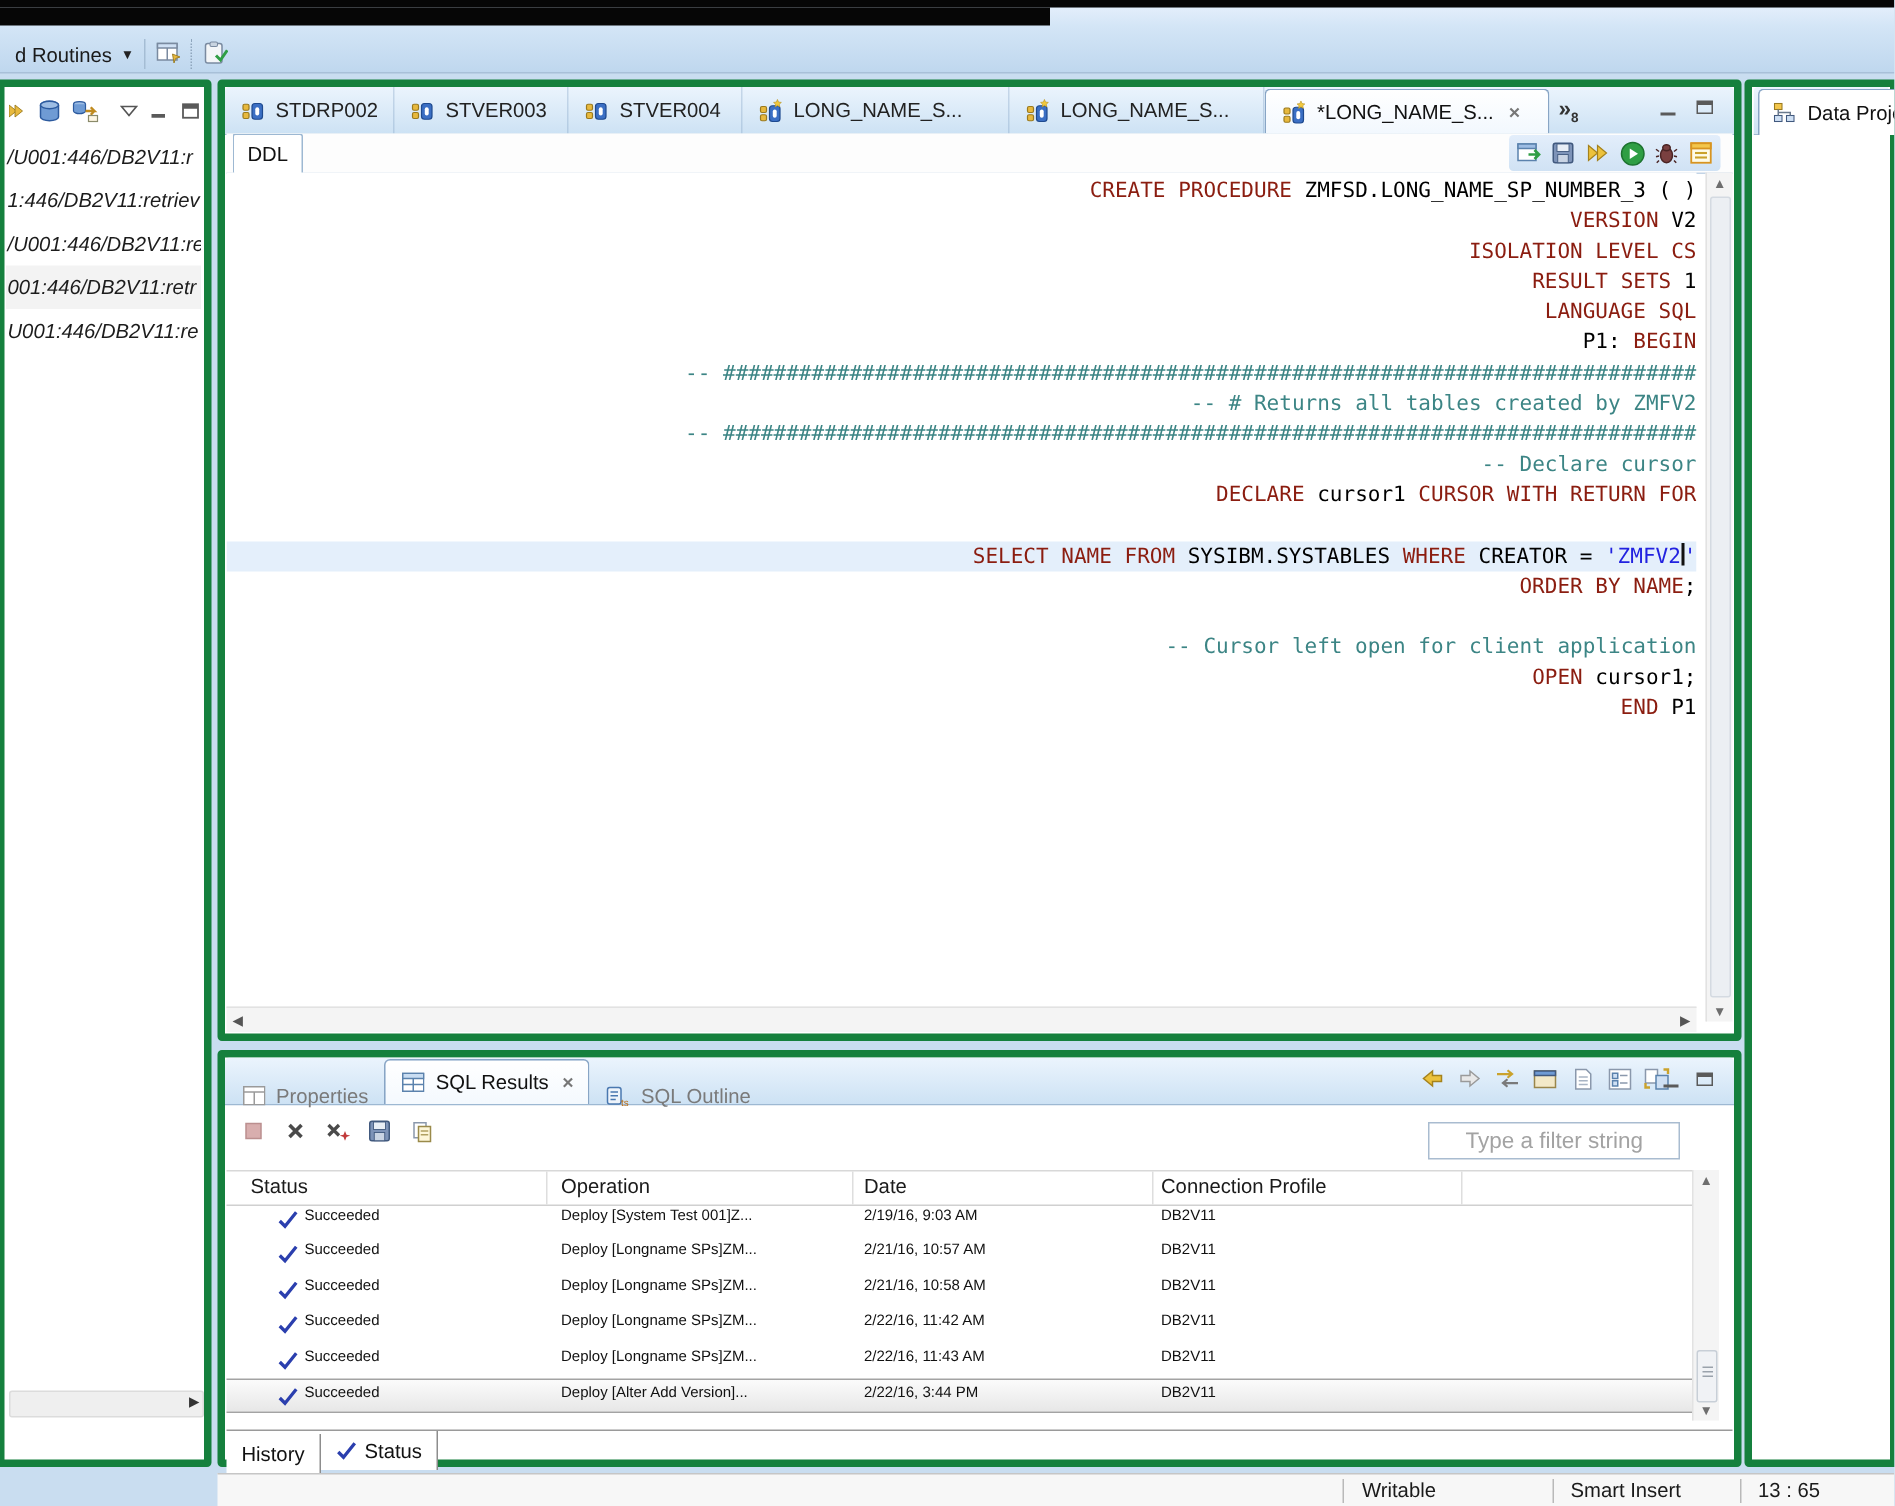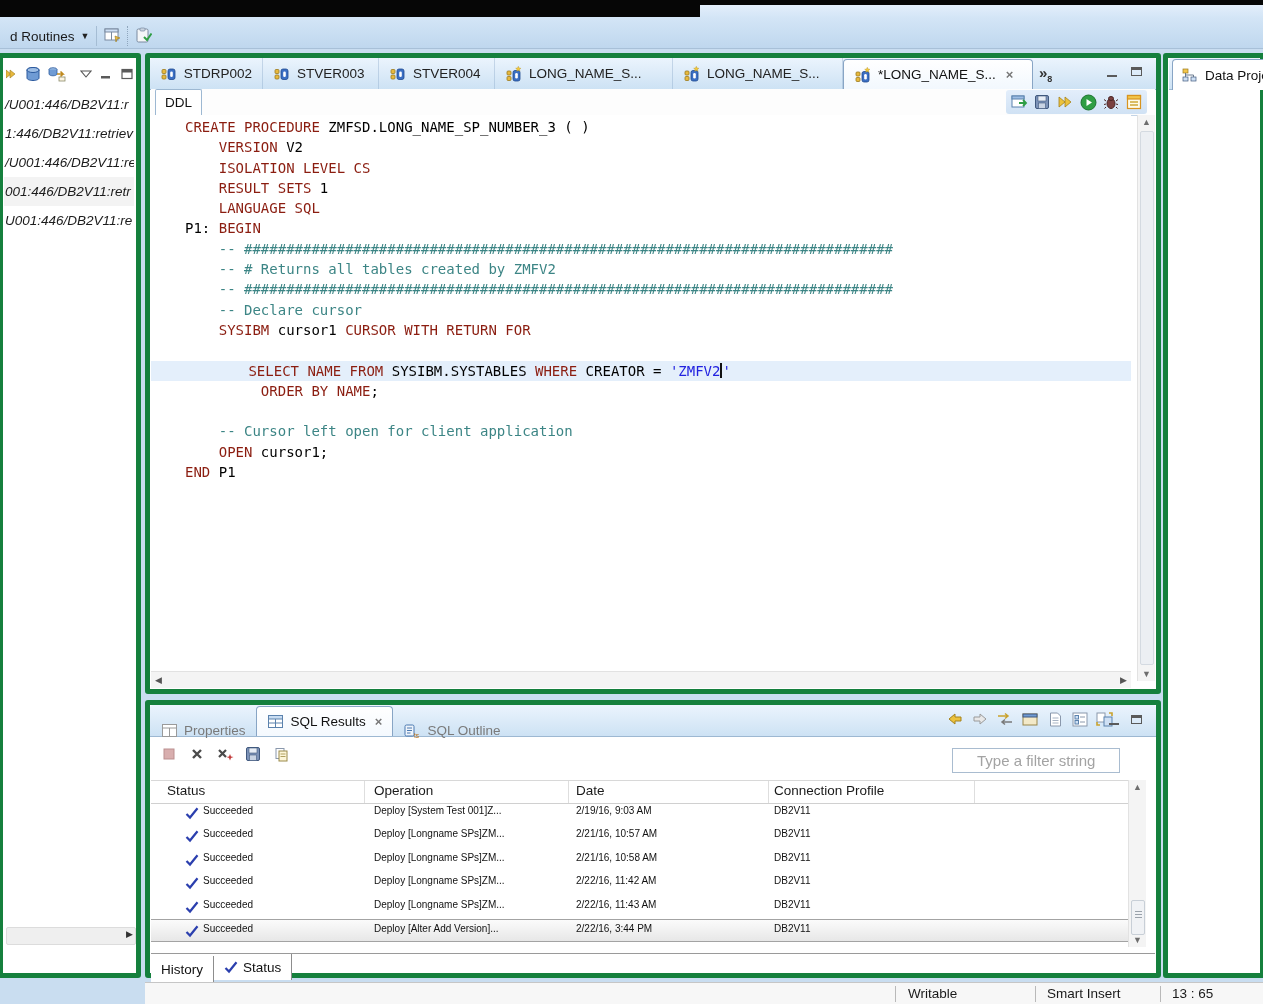--- a/index.html
+++ b/index.html
@@ -39,21 +39,21 @@
   .mm{position:absolute;top:8px;width:16px;height:14px;}
   .mm-min div{width:10px;height:3px;border-bottom:2px solid #5a5a5a;margin:6px auto 0;}
   .mm-max div{width:11px;height:9px;border:1px solid #5a5a5a;border-top:3px solid #5a5a5a;margin:1px auto 0;box-sizing:border-box;}
 
   #ddl-row{position:absolute;left:1px;top:31px;right:1px;height:26px;background:#fdfdfd;border-bottom:1px solid #c3d4e6;}
   #ddl-tab{position:absolute;left:4px;top:0;height:25px;padding:0 9px;background:#fff;border:1px solid #9db8d2;border-bottom:1px solid #fff;font-size:13.5px;color:#111;display:flex;align-items:center;border-radius:2px 2px 0 0;}
   #ed-tools{position:absolute;right:8px;top:1px;height:24px;display:flex;align-items:center;gap:5px;background:linear-gradient(#e3eefb,#d0e2f4);border-radius:3px;padding:0 4px;}
   .icon16{width:18px;height:18px;display:flex;align-items:center;justify-content:center;}
 
   #code-area{position:absolute;left:1px;top:57px;width:980px;height:566px;background:#fff;overflow:hidden;}
-  #code-lines{padding:2px 0 0 34px;font-family:"DejaVu Sans Mono",monospace;font-size:14px;line-height:20.3px;}
+  #code-lines{padding:2px 0 0 34px;font-family:"DejaVu Sans Mono",monospace;font-size:14px;line-height:20.3px;text-align:right;}
   .cline{height:20.3px;white-space:pre;}
   .cline.hl{background:#e4effb;margin-left:-34px;padding-left:30px;}
   .tk-kw{color:#8b1d10;}
   .tk-pl{color:#000;}
   .tk-cm{color:#3c8585;}
   .tk-st{color:#2222e0;}
   .caret{display:inline-block;width:2px;height:15px;background:#111;vertical-align:-2px;}
 
   .vscroll{position:absolute;background:#f4f4f4;border-left:1px solid #e2e2e2;}
   #ed-vscroll{right:1px;top:57px;width:17px;height:566px;}
@@ -323,21 +323,21 @@
           <div class="cline"><span class="tk-kw">CREATE PROCEDURE</span><span class="tk-pl"> ZMFSD.LONG_NAME_SP_NUMBER_3 ( )</span></div>
           <div class="cline"><span class="tk-pl">    </span><span class="tk-kw">VERSION</span><span class="tk-pl"> V2</span></div>
           <div class="cline"><span class="tk-pl">    </span><span class="tk-kw">ISOLATION LEVEL CS</span></div>
           <div class="cline"><span class="tk-pl">    </span><span class="tk-kw">RESULT SETS</span><span class="tk-pl"> 1</span></div>
           <div class="cline"><span class="tk-pl">    </span><span class="tk-kw">LANGUAGE SQL</span></div>
           <div class="cline"><span class="tk-pl">P1: </span><span class="tk-kw">BEGIN</span></div>
           <div class="cline"><span class="tk-pl">    </span><span class="tk-cm">-- #############################################################################</span></div>
           <div class="cline"><span class="tk-pl">    </span><span class="tk-cm">-- # Returns all tables created by ZMFV2</span></div>
           <div class="cline"><span class="tk-pl">    </span><span class="tk-cm">-- #############################################################################</span></div>
           <div class="cline"><span class="tk-pl">    </span><span class="tk-cm">-- Declare cursor</span></div>
-          <div class="cline"><span class="tk-pl">    </span><span class="tk-kw">SYSIBM</span><span class="tk-pl"> cursor1 </span><span class="tk-kw">CURSOR WITH RETURN FOR</span></div>
+          <div class="cline"><span class="tk-pl">    </span><span class="tk-kw">DECLARE</span><span class="tk-pl"> cursor1 </span><span class="tk-kw">CURSOR WITH RETURN FOR</span></div>
           <div class="cline"></div>
           <div class="cline hl"><span class="tk-pl">        </span><span class="tk-kw">SELECT NAME FROM</span><span class="tk-pl"> SYSIBM.SYSTABLES </span><span class="tk-kw">WHERE</span><span class="tk-pl"> CREATOR = </span><span class="tk-st">'ZMFV2</span><span class="caret"></span><span class="tk-st">'</span></div>
           <div class="cline"><span class="tk-pl">         </span><span class="tk-kw">ORDER BY NAME</span><span class="tk-pl">;</span></div>
           <div class="cline"></div>
           <div class="cline"><span class="tk-pl">    </span><span class="tk-cm">-- Cursor left open for client application</span></div>
           <div class="cline"><span class="tk-pl">    </span><span class="tk-kw">OPEN</span><span class="tk-pl"> cursor1;</span></div>
           <div class="cline"><span class="tk-kw">END</span><span class="tk-pl"> P1</span></div>
         </div>
     </div>
 

